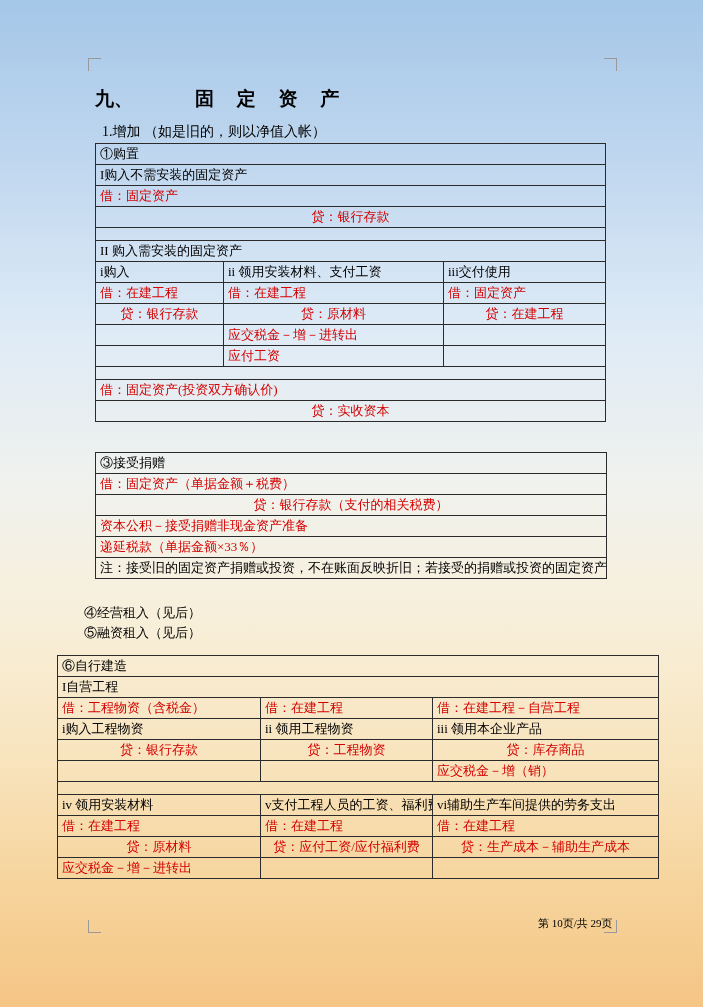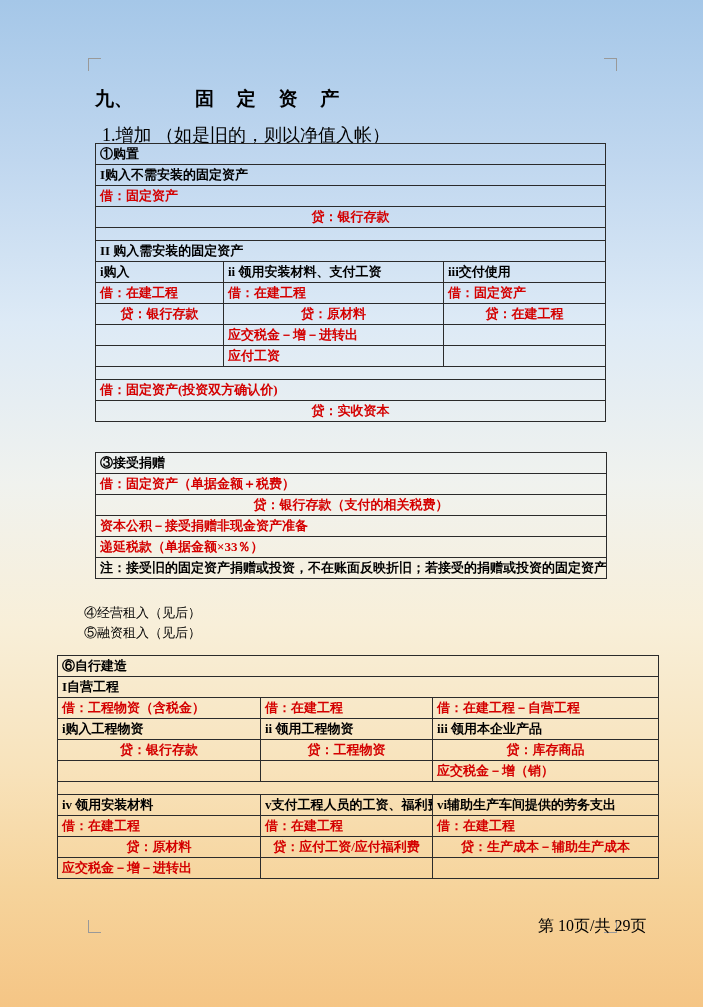--- a/index.html
+++ b/index.html
@@ -12,42 +12,42 @@
     color:#000;
   }
   .crop{position:absolute;width:12px;height:12px;}
   .crop.tl{left:88px;top:58px;border-left:1px solid #999;border-top:1px solid #999;}
   .crop.tr{left:604px;top:58px;border-right:1px solid #999;border-top:1px solid #999;}
   .crop.bl{left:88px;top:920px;border-left:1px solid #999;border-bottom:1px solid #999;}
   .crop.br{left:604px;top:920px;border-right:1px solid #999;border-bottom:1px solid #999;}
 
   .title{position:absolute;left:95px;top:86px;margin:0;font-size:19px;font-weight:bold;white-space:nowrap;}
   .title-main{margin-left:62px;letter-spacing:9px;}
-  .subtitle{position:absolute;left:102px;top:123px;font-size:18px;}
-
-  .t{position:absolute;border-collapse:collapse;table-layout:fixed;font-size:13px;background:transparent;font-weight:bold;}
+  .subtitle{position:absolute;left:102px;top:123px;font-size:14px;}
+
+  .t{position:absolute;border-collapse:collapse;table-layout:fixed;font-size:13px;background:transparent;}
   .t td{
     border:1px solid #2b2b2b;padding:1px 4px;height:18px;line-height:18px;
     overflow:hidden;white-space:nowrap;vertical-align:middle;
   }
   .t tr.sp td{height:10px;}
   .red{color:#d40000;}
   .ind1{padding-left:27px;text-align:center;}
   .ind2{padding-left:50px;}
   .ind3{padding-left:76px;}
   .wrap{white-space:normal;}
 
   .t1{left:95px;top:143px;width:511px;}
   .t2{left:95px;top:452px;width:511px;}
   .t3{left:57px;top:655px;width:602px;}
 
   .item-line{position:absolute;left:84px;font-size:13px;font-family:Liberation Mono, monospace;}
   .item4{top:604px;}
   .item5{top:624px;}
-  .footer{position:absolute;left:538px;top:916px;font-size:16px;}
+  .footer{position:absolute;left:538px;top:916px;font-size:11px;}
 </style>
 </head>
 <body>
 
 <div class="page">
 
   <div class="crop tl"></div>
   <div class="crop tr"></div>
   <div class="crop bl"></div>
   <div class="crop br"></div>

